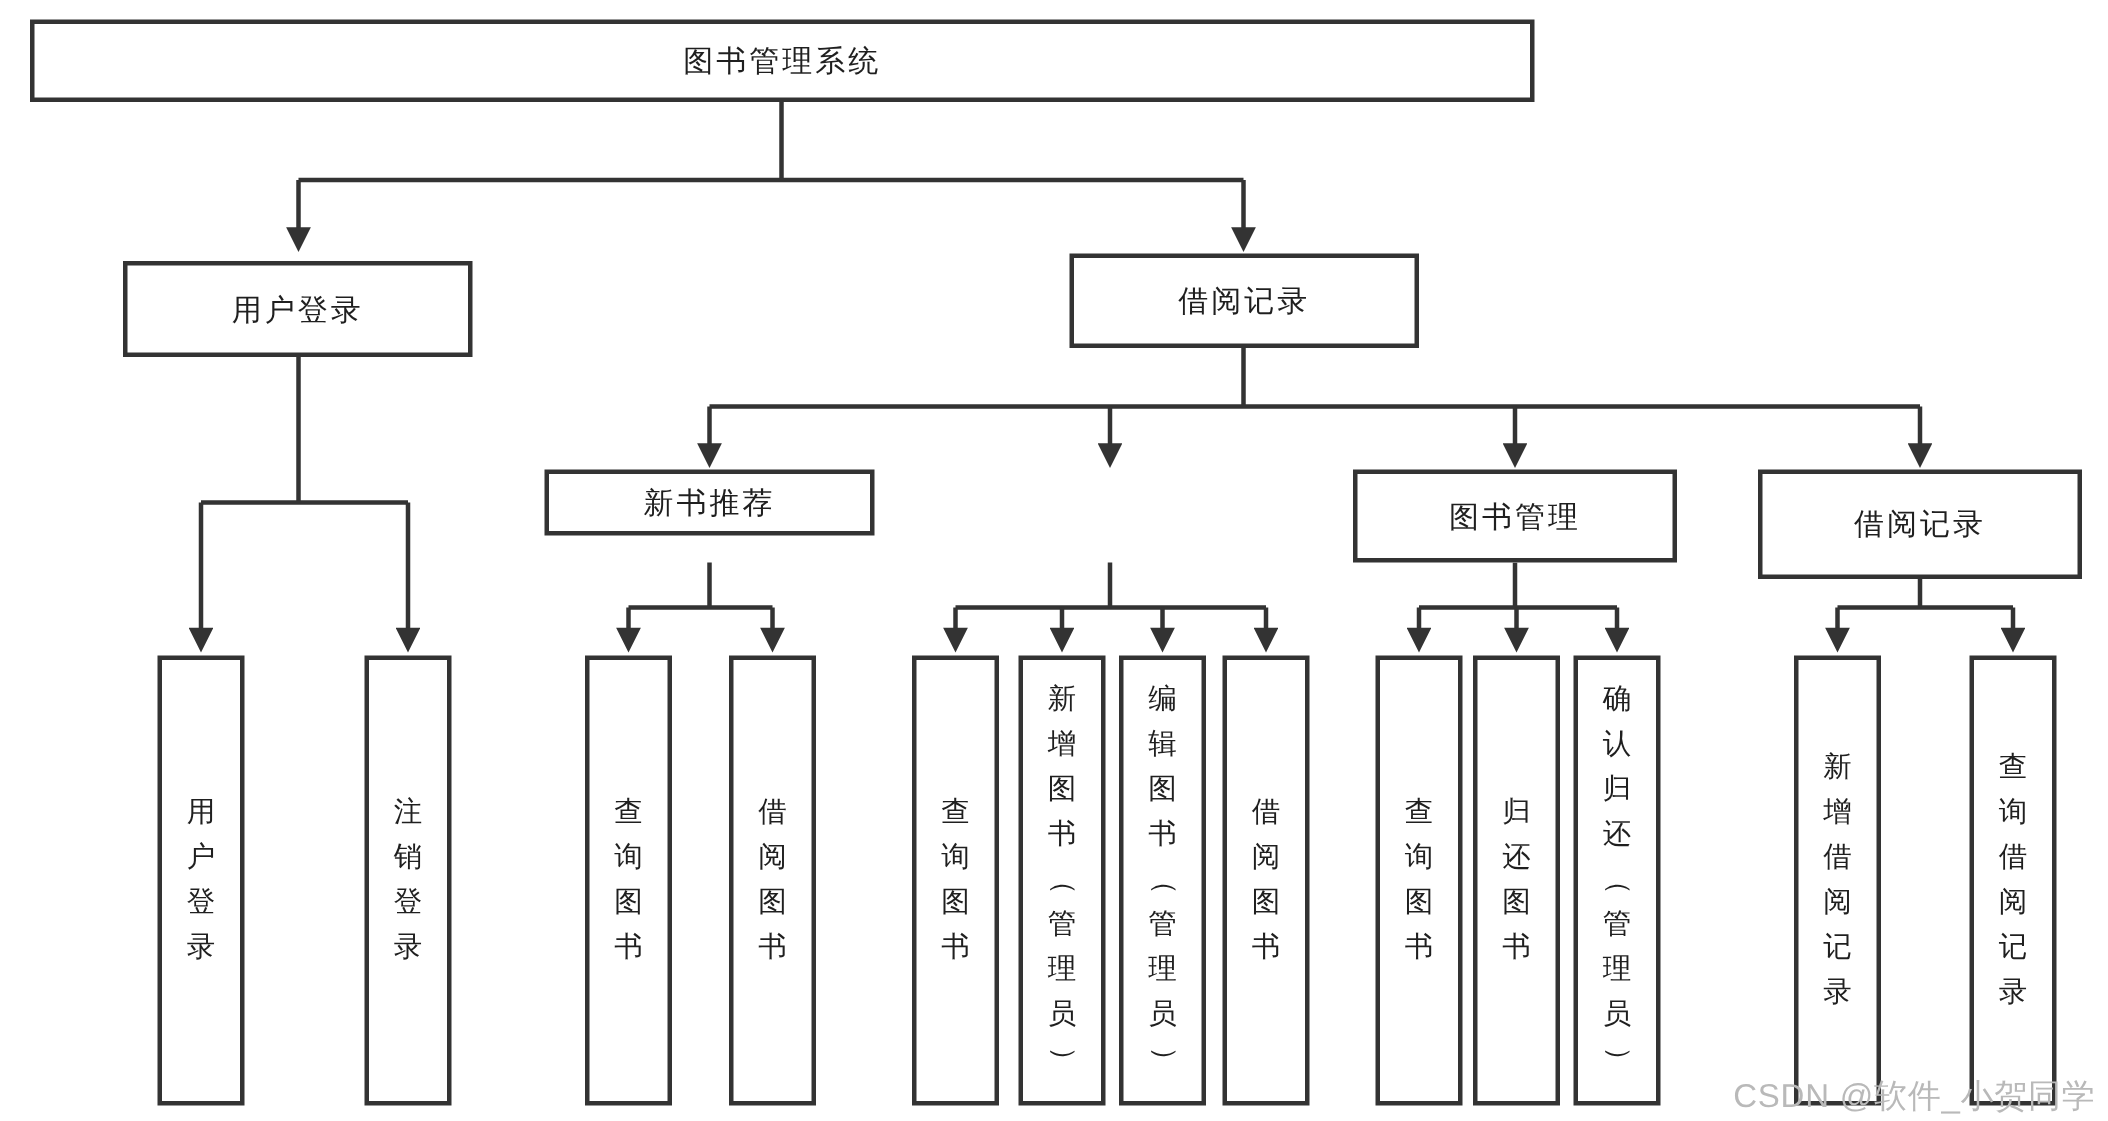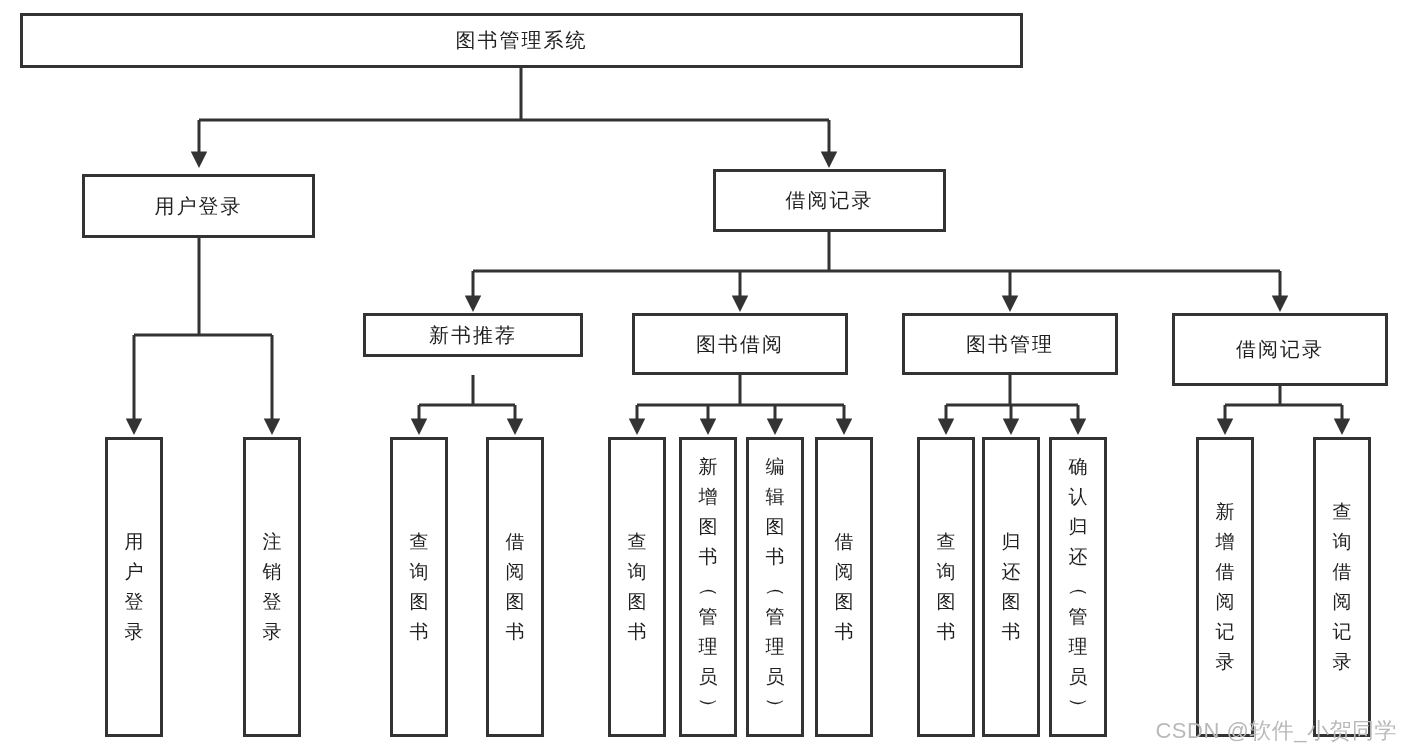--- a/index.html
+++ b/index.html
@@ -71,21 +71,20 @@
       <path d="M1342,405 V430" marker-end="url(#arrow)"></path>
     </g>
   </svg>
 
   <div class="node" style="left:20px;top:13px;width:1003px;height:55px">图书管理系统</div>
 
   <div class="node" style="left:82px;top:174px;width:233px;height:64px">用户登录</div>
   <div class="node" style="left:713px;top:169px;width:233px;height:63px">借阅记录</div>
 
   <div class="node" style="left:363px;top:313px;width:220px;height:44px">新书推荐</div>
-  <div class="node" style="left:632px;top:313px;width:216px;height:62px">图书借阅</div>
   <div class="node" style="left:902px;top:313px;width:216px;height:62px">图书管理</div>
   <div class="node" style="left:1172px;top:313px;width:216px;height:73px">借阅记录</div>
 
   <div class="node vbox" style="left:105px">
     <div class="vlabel">
         <span>用</span>
         <span>户</span>
         <span>登</span>
         <span>录</span>
       </div>

